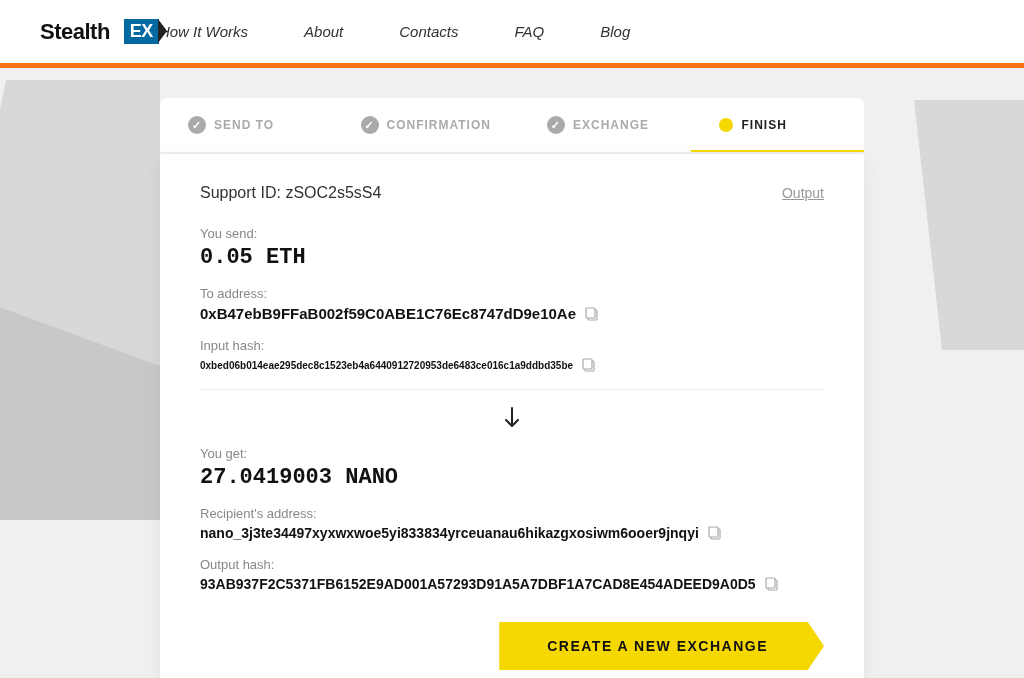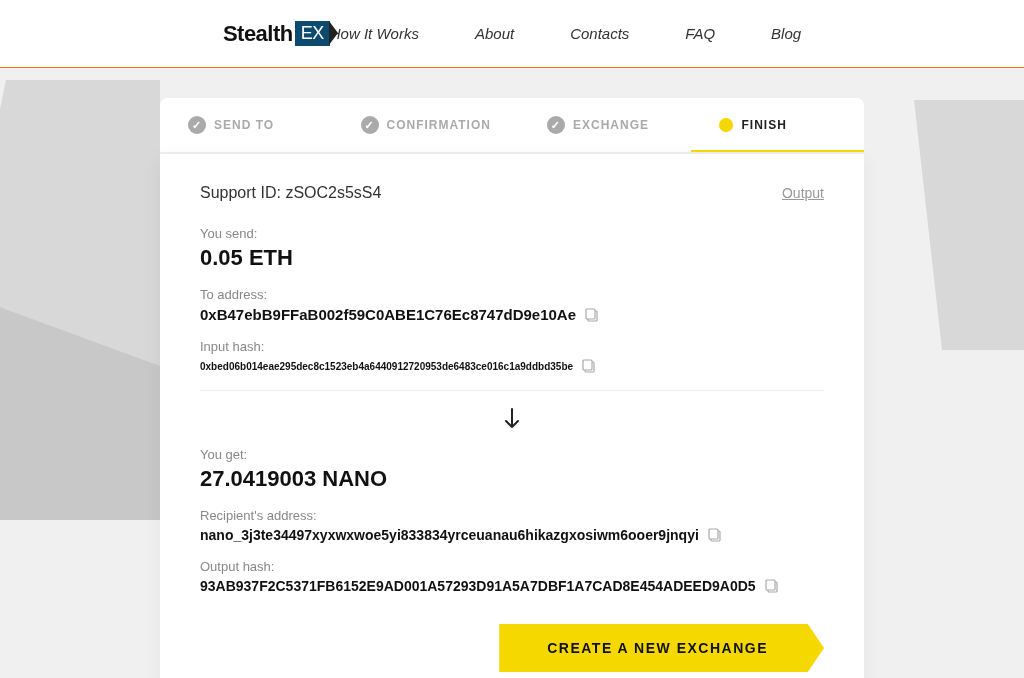--- a/index.html
+++ b/index.html
@@ -44,41 +44,41 @@
       z-index: 0;
     }
 
     
     header {
       position: relative;
       z-index: 10;
       background: #fff;
       display: flex;
       align-items: center;
-      justify-content: center;
-      padding: 0 59px;
+      justify-content: flex-start;
+      padding: 0 40px;
       height: 68px;
-      border-bottom: 1px solid #f97316;
+      border-bottom: 5px solid #f97316;
     }
 
     .logo {
       display: flex;
       align-items: center;
       font-size: 22px;
       font-weight: 700;
       color: #111;
       letter-spacing: -0.5px;
     }
     .logo-box {
-      background: #0c4a6e;
+      background: #0369a1;
       color: #fff;
       padding: 2px 6px;
       font-size: 18px;
-      font-weight: 400;
-      margin-left: 2px;
+      font-weight: 700;
+      margin-left: 14px;
       position: relative;
     }
     .logo-box::after {
       content: '';
       position: absolute;
       right: -8px;
       top: 0;
       width: 0;
       height: 0;
       border-top: 12px solid transparent;
@@ -193,20 +193,21 @@
     .info-label {
       font-size: 13px;
       color: #888;
       margin-bottom: 4px;
     }
     .info-value {
       font-size: 22px;
       font-weight: 700;
       color: #111;
       margin-bottom: 16px;
+      font-family: Liberation Mono, monospace;
     }
 
     .address-label {
       font-size: 13px;
       color: #888;
       margin-bottom: 4px;
     }
     .address-value {
       font-size: 15px;
       font-weight: 700;

